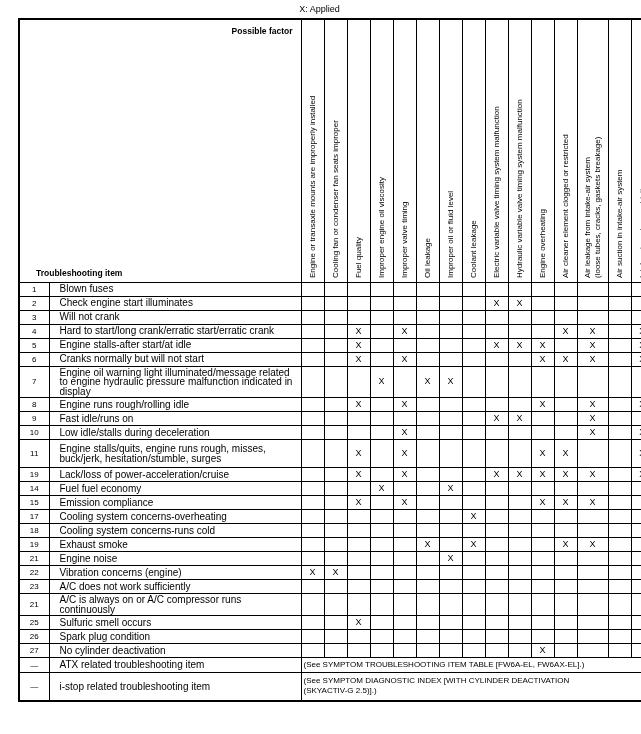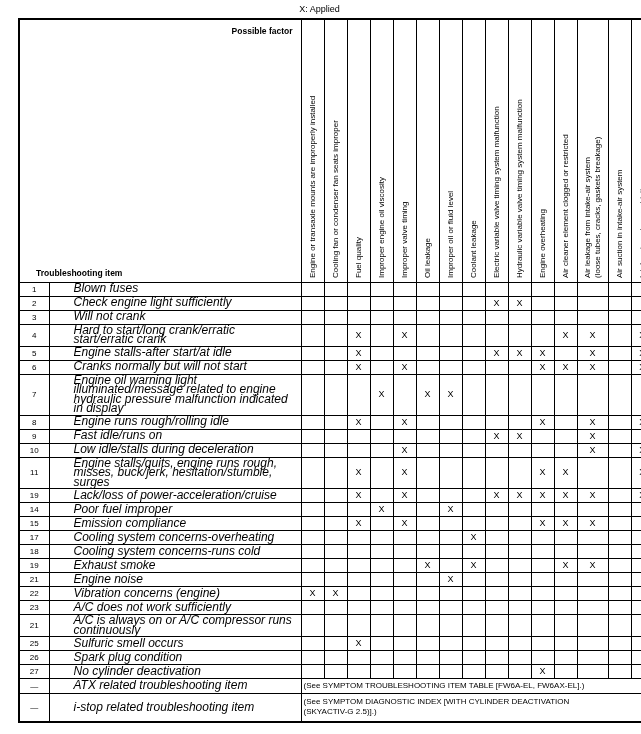--- a/index.html
+++ b/index.html
@@ -15,21 +15,21 @@
   tr.head-row{height:263px;}
   th.item-head{position:relative;vertical-align:top;}
   .pf-label{position:absolute;top:6px;right:8px;font-weight:bold;font-size:8.5px;}
   .ti-label{position:absolute;bottom:4px;left:16px;font-weight:bold;font-size:8.5px;text-align:center;}
   th.factor-head{vertical-align:bottom;}
   .vtext{display:block;margin:0 auto;height:257px;writing-mode:vertical-rl;transform:rotate(180deg);font-size:8px;line-height:9.5px;white-space:pre-line;text-align:left;padding-top:4px;box-sizing:border-box;}
   tr.normal{height:14px;}
   tr.tall{height:28px;}
   tr.atx{height:15px;}
   td.num{text-align:center;font-size:8px;line-height:9px;}
-  td.item{font-size:12px;line-height:9.5px;padding:1px 4px 1px 24px;font-style:italic;}
+  td.item{font-size:10px;line-height:9.5px;padding:1px 4px 1px 10px;}
   td.mark{text-align:center;font-size:9px;line-height:9px;}
   td.span-note{text-align:left;font-size:8px;line-height:10px;white-space:pre-line;padding:1px 2px;}
 </style>
 </head>
 <body>
 
 <div class="page">
   <div class="legend">X: Applied</div>
   <table>
     <colgroup id="colgroup">
@@ -120,21 +120,21 @@
           <td class="mark"></td>
           <td class="mark"></td>
           <td class="mark"></td>
           <td class="mark"></td>
           <td class="mark"></td>
           <td class="mark"></td>
           <td class="mark"></td>
         </tr>
         <tr class="normal">
           <td class="num">2</td>
-          <td class="item">Check engine light sufficiently</td>
+          <td class="item">Check engine start illuminates</td>
           <td class="mark"></td>
           <td class="mark"></td>
           <td class="mark"></td>
           <td class="mark"></td>
           <td class="mark"></td>
           <td class="mark"></td>
           <td class="mark"></td>
           <td class="mark"></td>
           <td class="mark">X</td>
           <td class="mark">X</td>
@@ -329,21 +329,21 @@
           <td class="mark">X</td>
           <td class="mark">X</td>
           <td class="mark">X</td>
           <td class="mark">X</td>
           <td class="mark">X</td>
           <td class="mark"></td>
           <td class="mark">X</td>
         </tr>
         <tr class="normal">
           <td class="num">14</td>
-          <td class="item">Poor fuel improper</td>
+          <td class="item">Fuel fuel economy</td>
           <td class="mark"></td>
           <td class="mark"></td>
           <td class="mark"></td>
           <td class="mark">X</td>
           <td class="mark"></td>
           <td class="mark"></td>
           <td class="mark">X</td>
           <td class="mark"></td>
           <td class="mark"></td>
           <td class="mark"></td>

